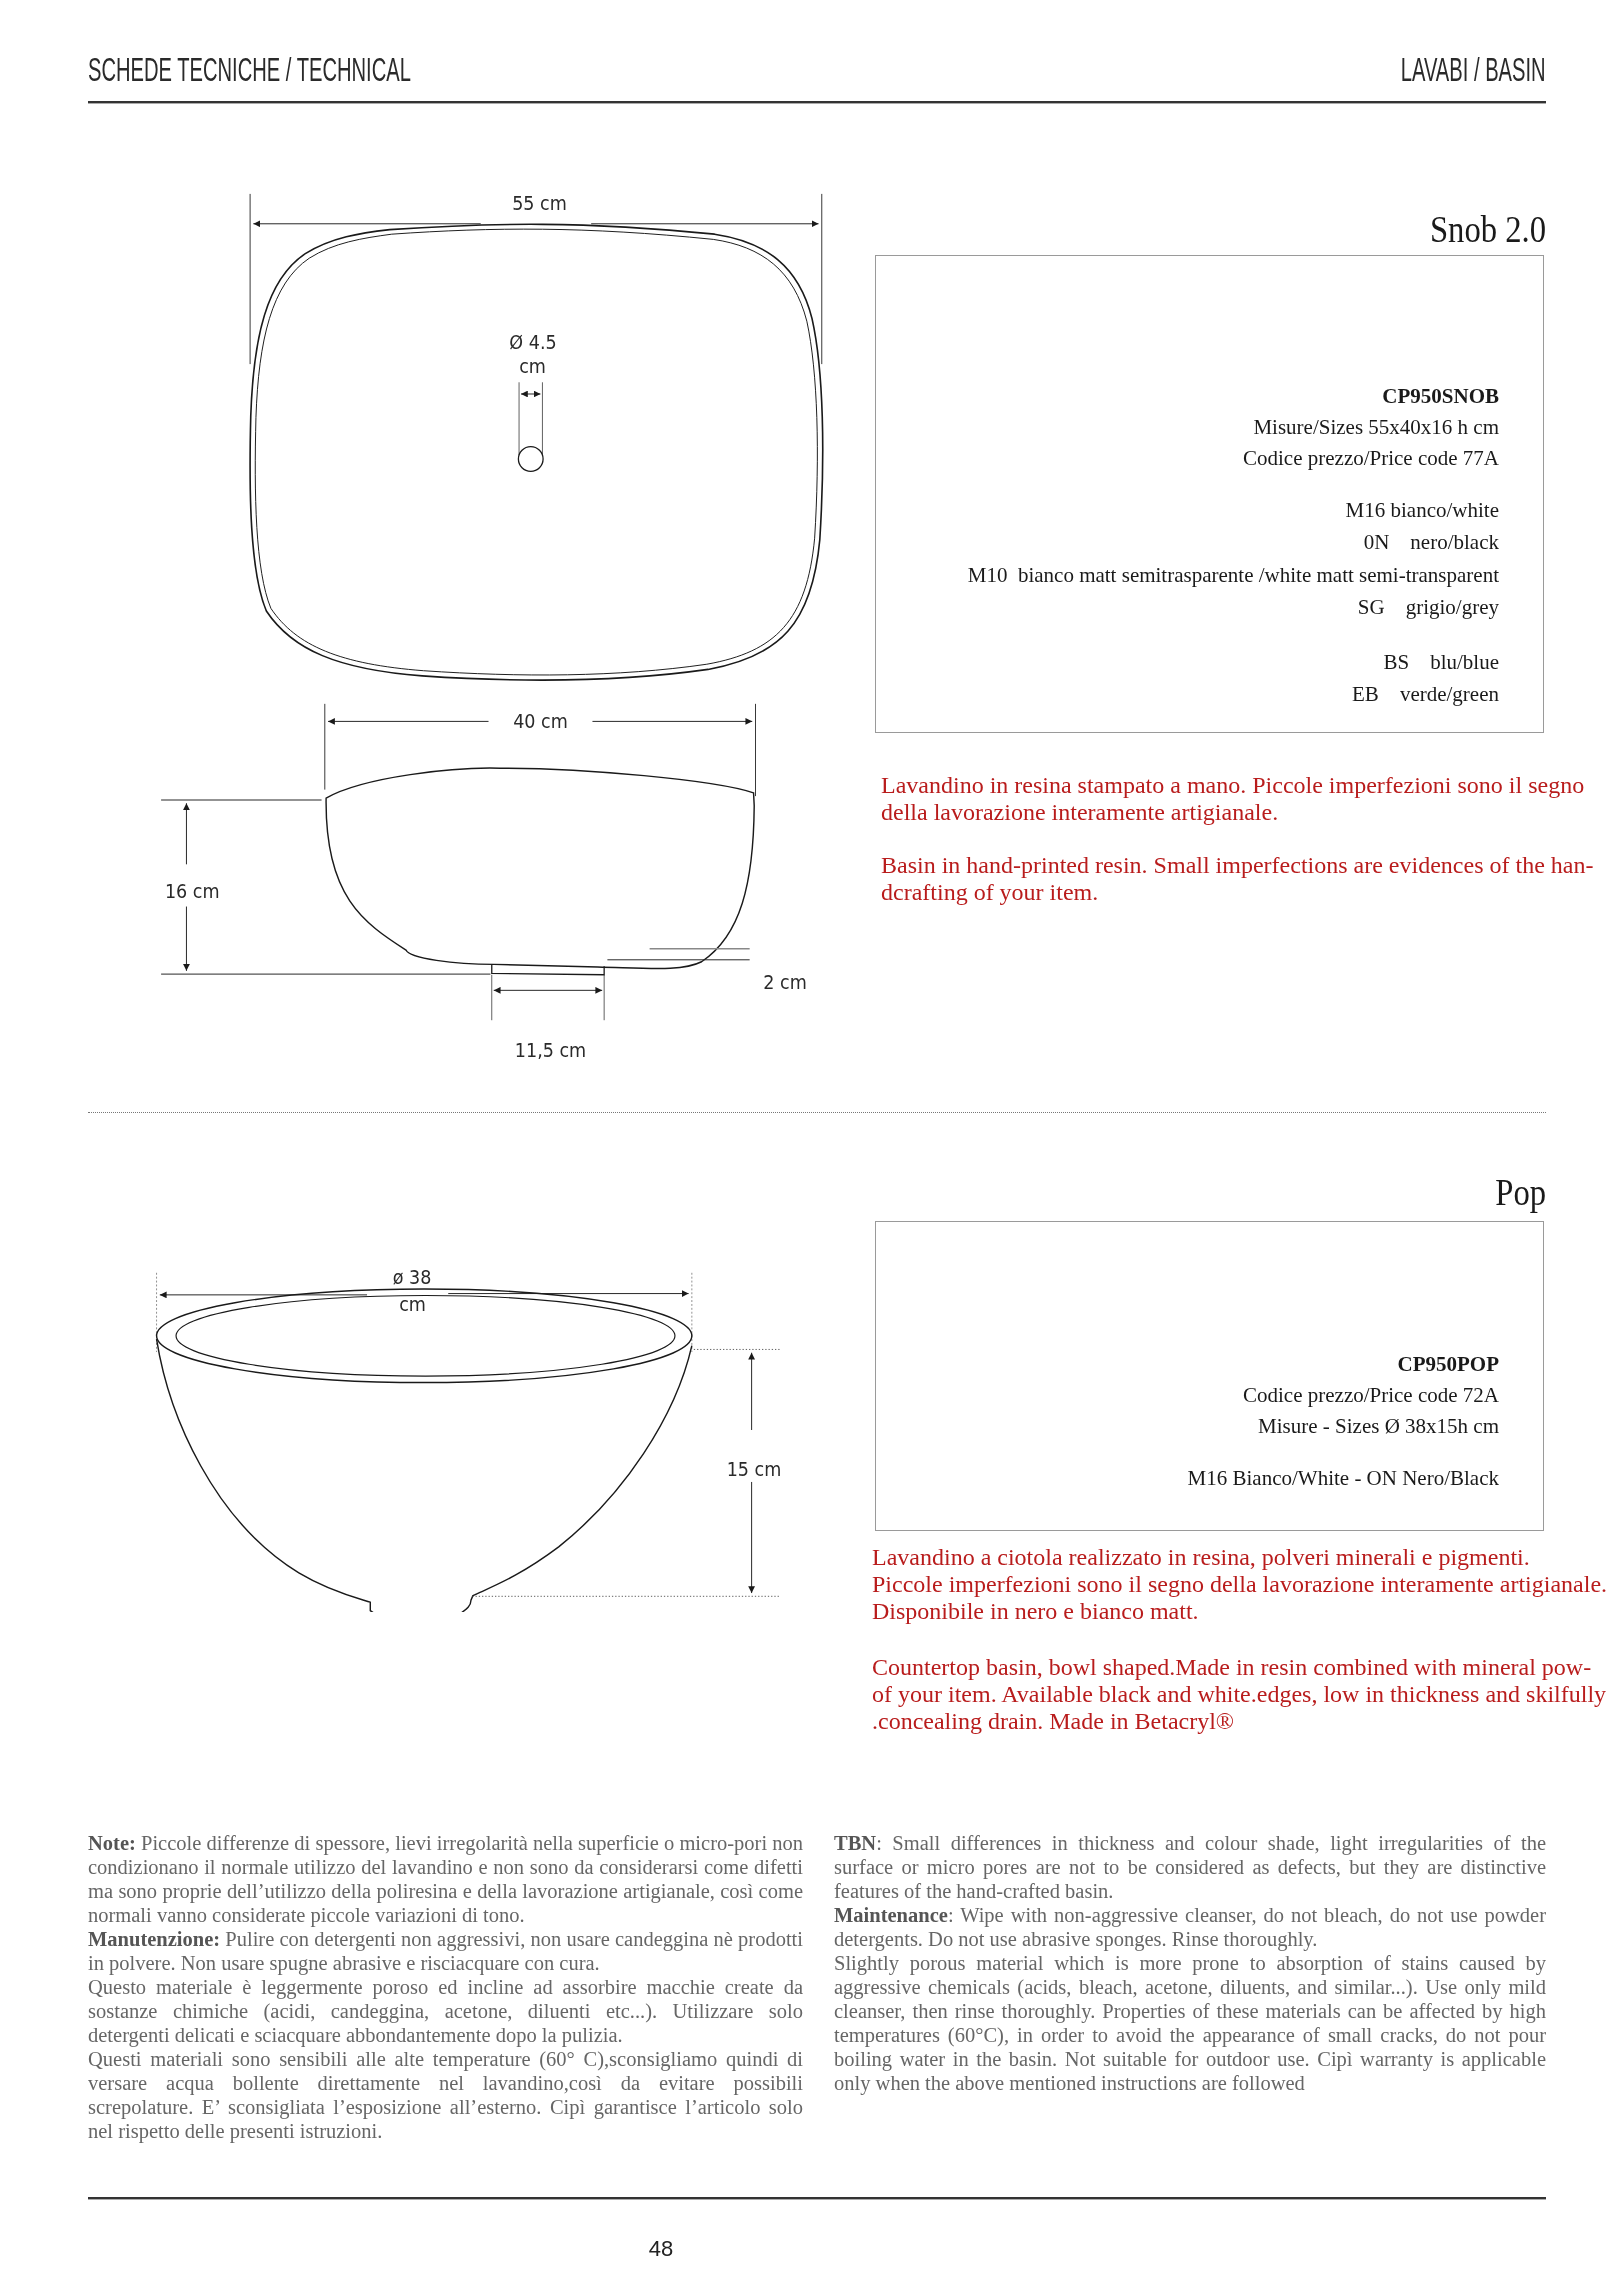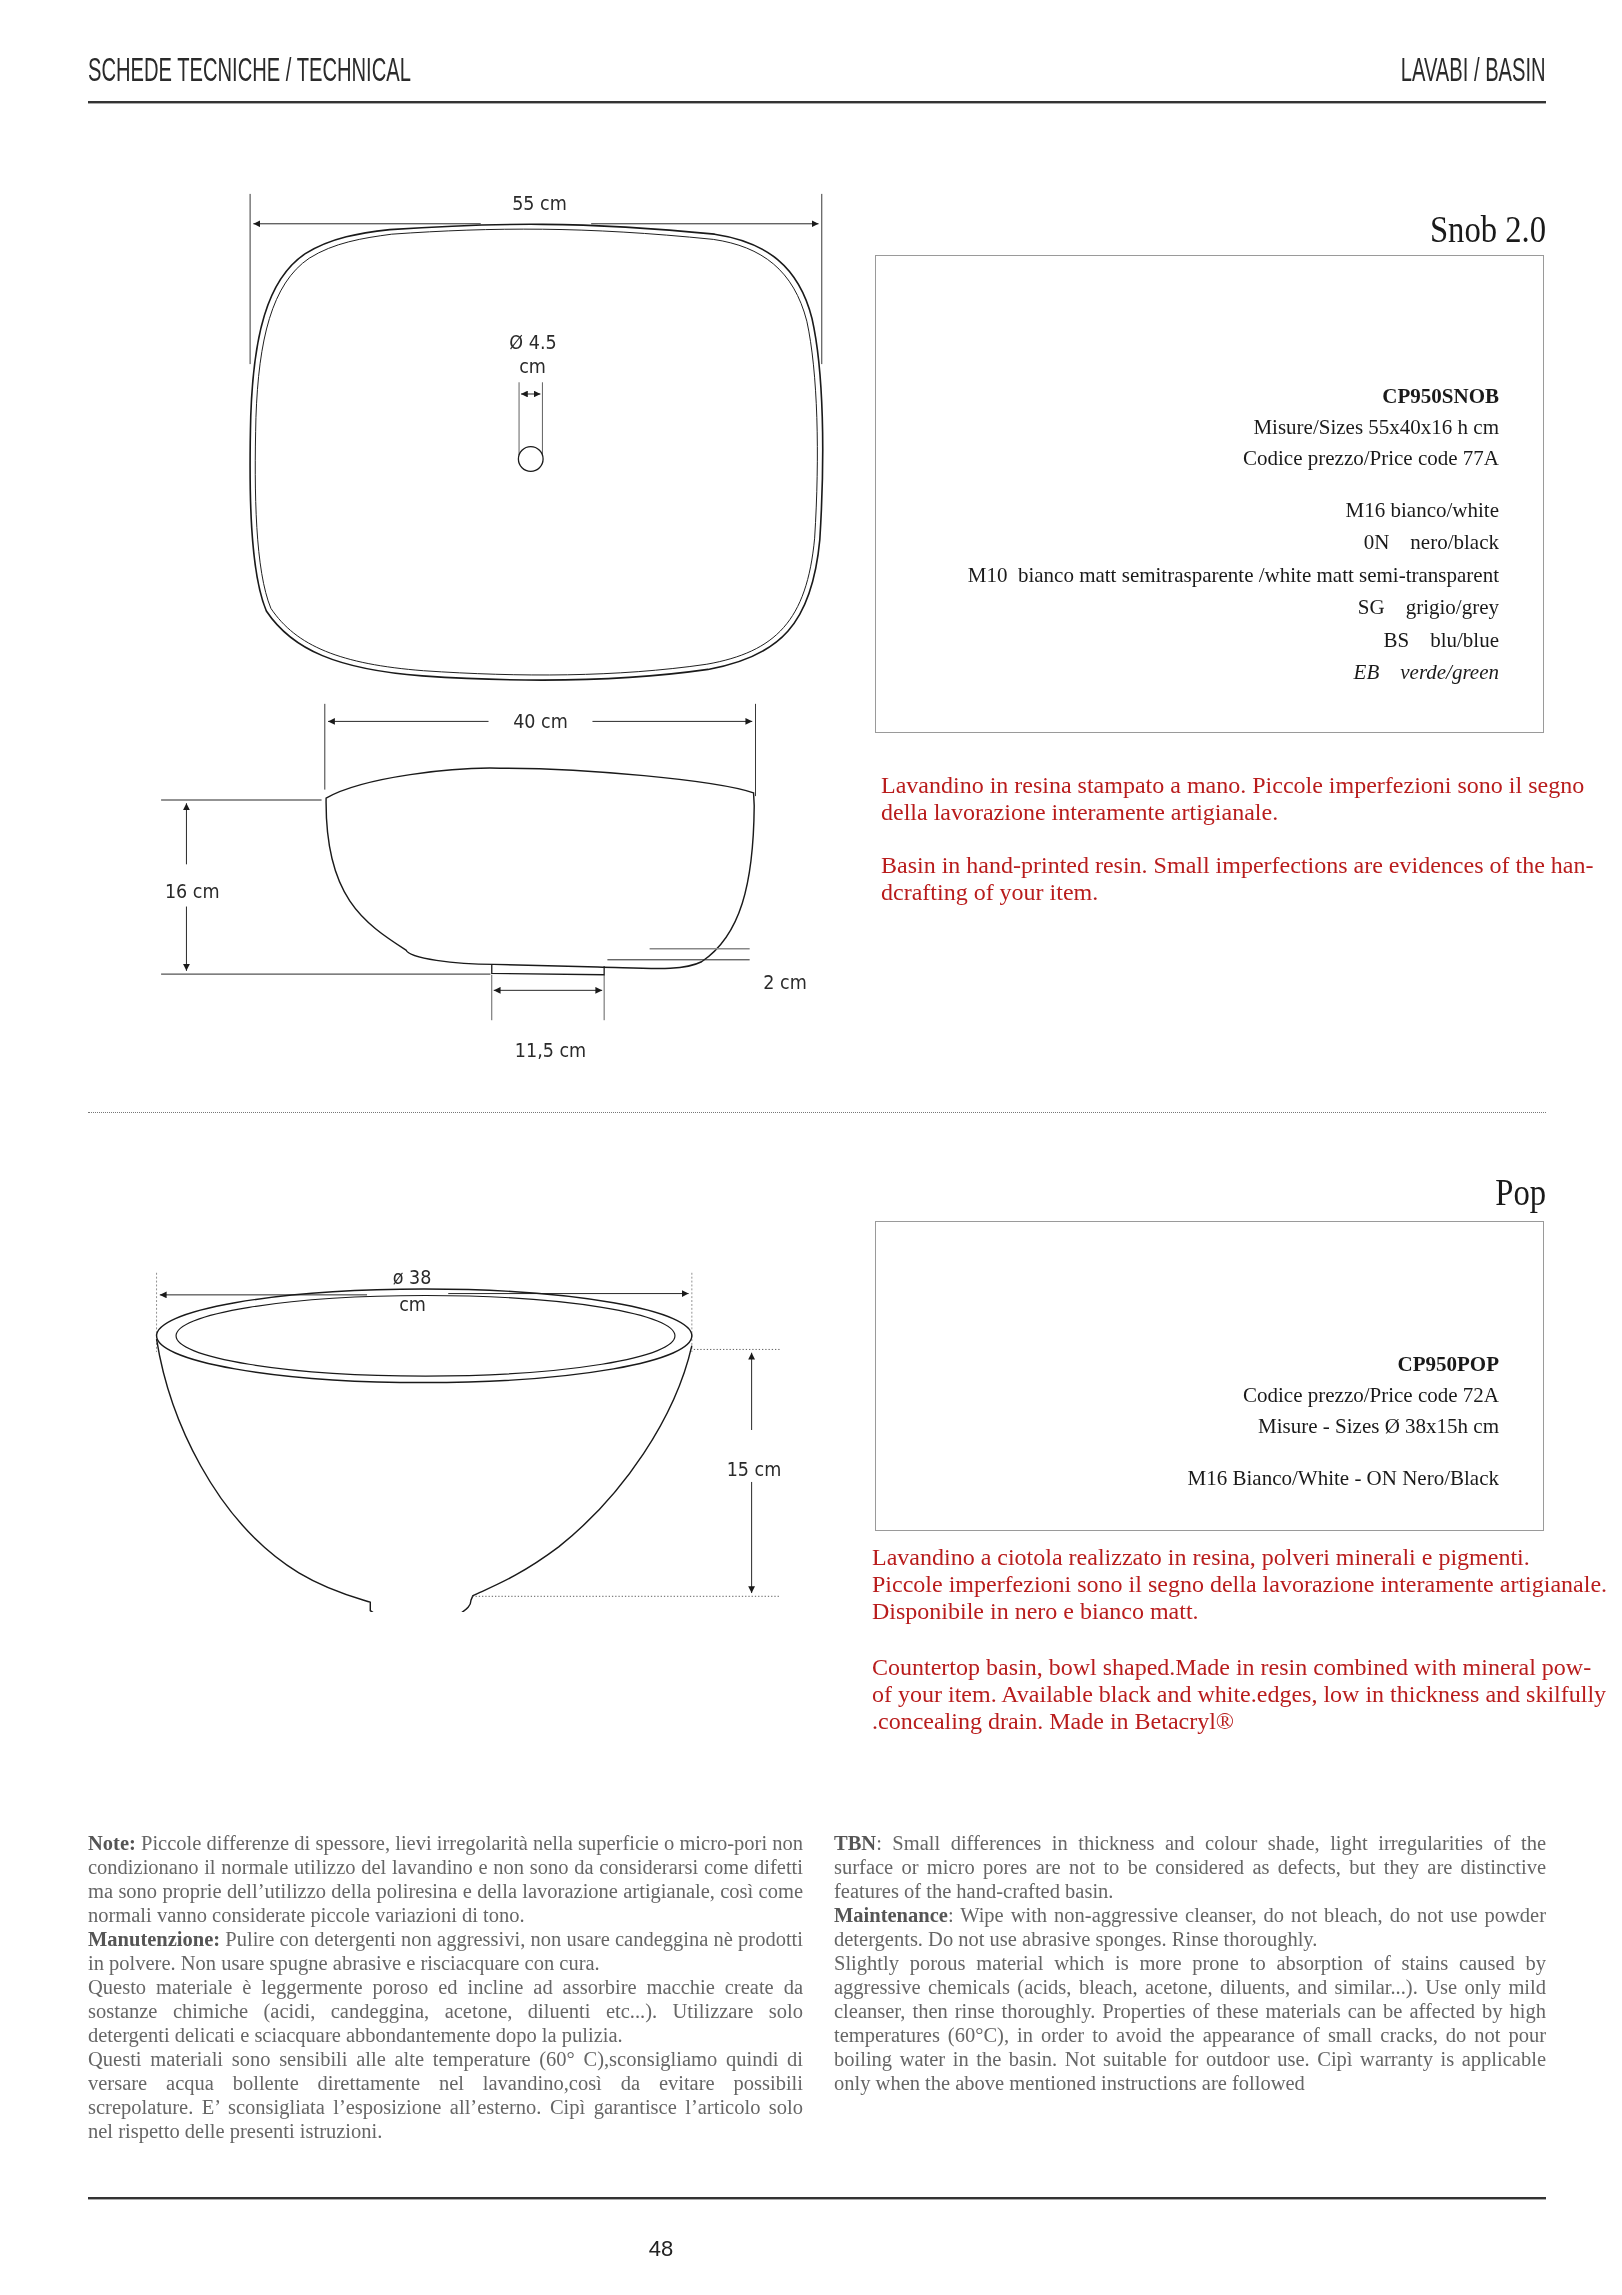--- a/index.html
+++ b/index.html
@@ -58,22 +58,22 @@
 <div class="spec-box" style="top:255px; height:478px;">
   <div class="spec-lines" style="top:125px;">
     <div class="code">CP950SNOB</div>
     <div>Misure/Sizes 55x40x16 h cm</div>
     <div>Codice prezzo/Price code 77A</div>
     <div class="gap"></div>
     <div style="white-space:pre; line-height:32.5px;">M16 bianco/white</div>
     <div style="white-space:pre; line-height:32.5px;">0N    nero/black</div>
     <div style="white-space:pre; line-height:32.5px;text-align:right;">M10  bianco matt semitrasparente /white matt semi-transparent</div>
     <div style="white-space:pre; line-height:32.5px;">SG    grigio/grey</div>
-    <div style="white-space:pre; line-height:32.5px;">BS    blu/blue</div>
-    <div style="white-space:pre; line-height:32.5px;font-style:italic;">EB    verde/green</div>
+    <div style="white-space:pre; line-height:32.5px;margin-top:22px;">BS    blu/blue</div>
+    <div style="white-space:pre; line-height:32.5px;">EB    verde/green</div>
   </div>
 </div>
 
 <div class="desc" style="left:881px; top:772px;">
   <p>Lavandino in resina stampato a mano. Piccole imperfezioni sono il segno</p>
   <p>della lavorazione interamente artigianale.</p>
   <div class="para-gap"></div>
   <p>Basin in hand-printed resin. Small imperfections are evidences of the han-</p>
   <p>dcrafting of your item.</p>
 </div>

